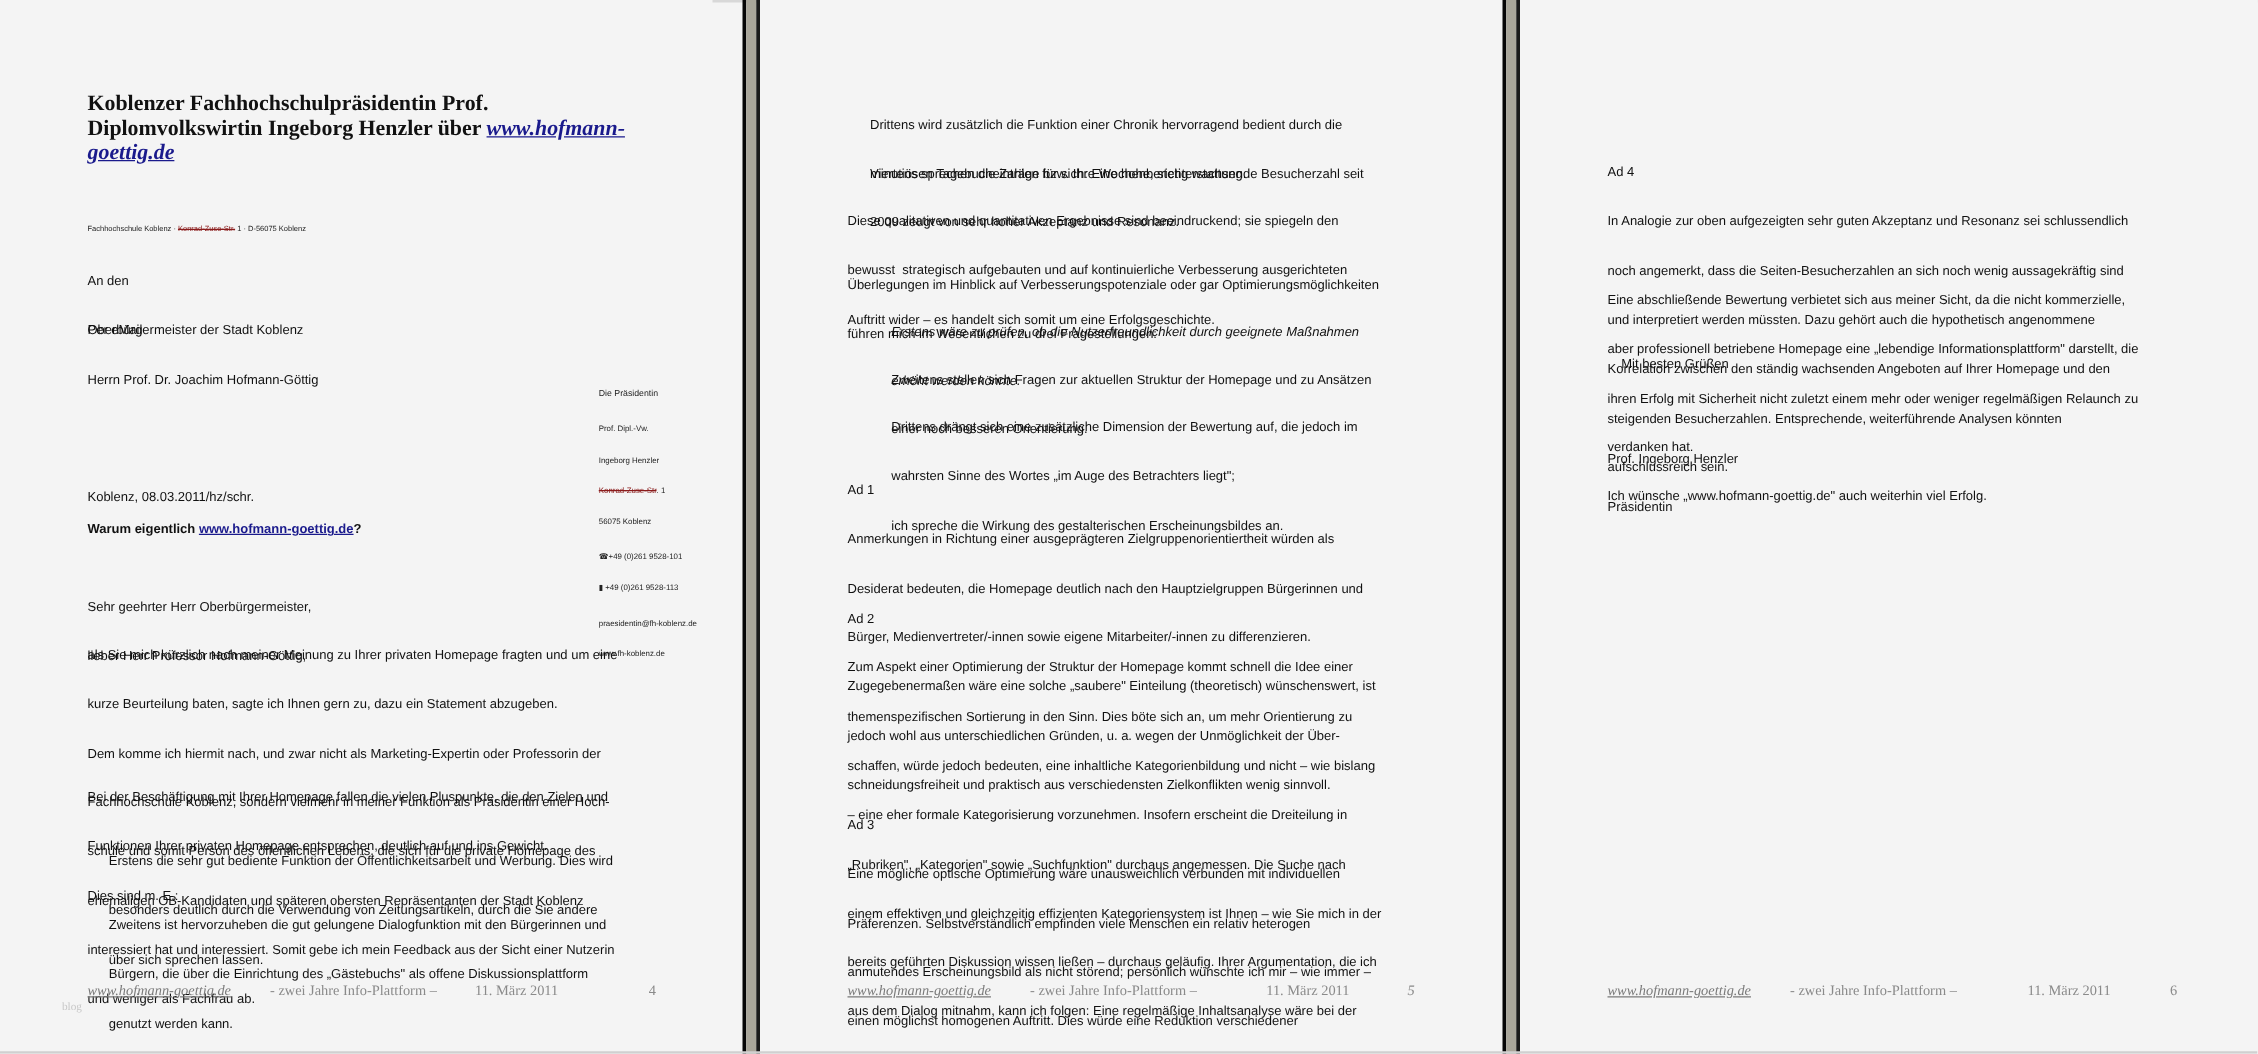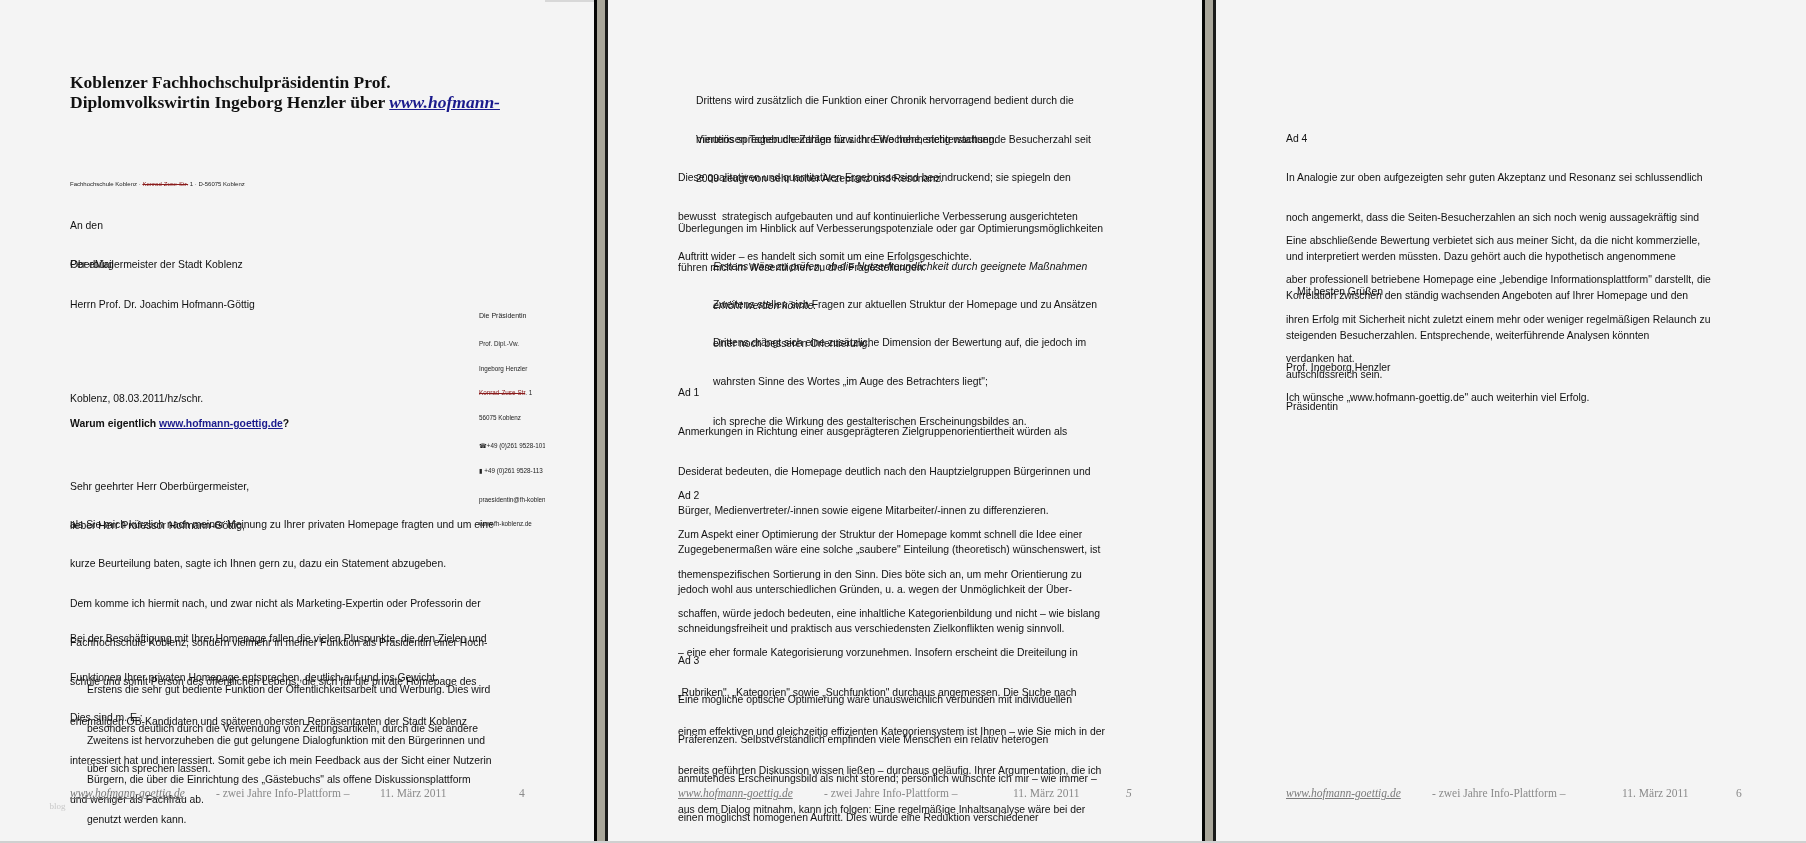--- a/index.html
+++ b/index.html
@@ -3,21 +3,21 @@
 <meta charset="utf-8">
 <style>
   html, body { margin:0; padding:0; }
   body {
     width:1806px; height:843px; overflow:hidden; position:relative;
     background:#f4f4f4;
     font-family:"Liberation Sans", sans-serif;
     color:#111;
   }
   .page { position:absolute; top:0; height:843px; background:#f4f4f4; overflow:hidden; }
-  .p1 { left:0; width:545px; }
+  .p1 { left:0; width:545px;padding-left:25px; }
   .p2 { left:608px; width:595px; }
   .p3 { left:1216px; width:664px; }
   .divider { position:absolute; top:0; height:843px; width:14px; }
   .divider .blk { position:absolute; left:0; top:0; width:3px; height:100%; background:#050505; }
   .divider .gry { position:absolute; left:3px; top:0; width:8px; height:100%; background:#a9a69a; }
   .divider .blk2 { position:absolute; left:11px; top:0; width:3px; height:100%; background:#1a1a1a; }
   .d1 { left:594px; }
   .d2 { left:1202px; }
   .topline { position:absolute; left:0; top:0; width:1806px; height:2px; background:#d8d8d8; }
   .bottomline { position:absolute; left:0; bottom:0; width:1806px; height:2px; background:#d0d0d0; }
@@ -43,20 +43,21 @@
 </head>
 <body>
 
 <div class="topline"></div>
 
 <div class="page p1">
 
   <div class="abs title" style="left:70px; top:73px; width:480px;">
     <div>Koblenzer Fachhochschulpräsidentin Prof.</div>
     <div><span>Diplomvolkswirtin Ingeborg Henzler über </span><a href="#"><span>www.hofmann-</span></a></div>
+    <div><a href="#"><span>goettig.de</span></a></div>
   </div>
 
   <div class="abs small" style="left:70px; top:181px;"><span>Fachhochschule Koblenz · </span><span class="strike">Konrad-Zuse-Str.</span><span> 1 · D-56075 Koblenz</span></div>
 
   <div class="abs txt" style="left:70px; top:193px;">
     <div>An den</div>
     <div>Oberbürgermeister der Stadt Koblenz</div>
     <div>Herrn Prof. Dr. Joachim Hofmann-Göttig</div>
   </div>
 

